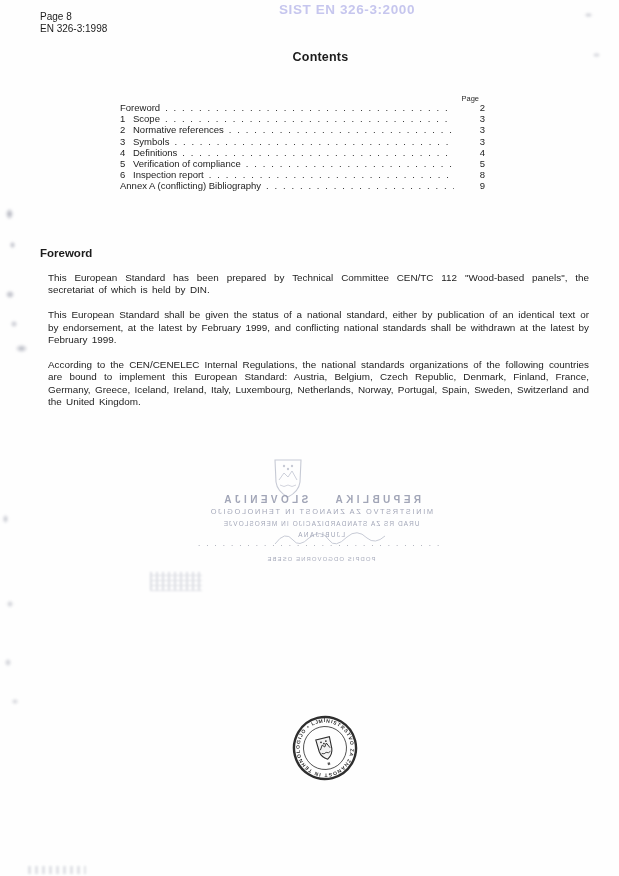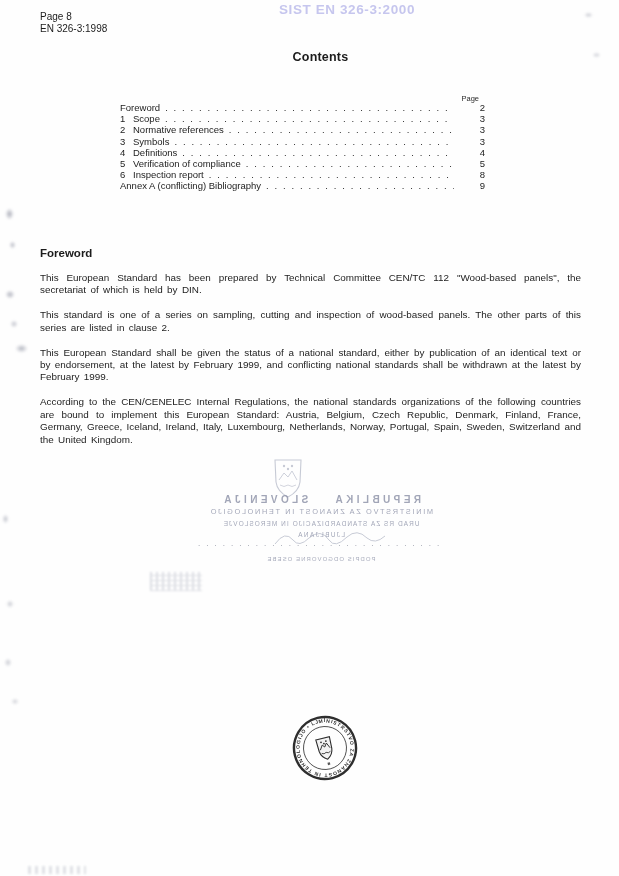--- a/index.html
+++ b/index.html
@@ -27,21 +27,21 @@
   .toc-num:empty{width:0;}
   .toc-label{white-space:nowrap;}
   .toc-dots{flex:1;overflow:hidden;white-space:nowrap;margin:0 7px 0 5px;color:#242424;}
   .toc-dots::after{
     content:". . . . . . . . . . . . . . . . . . . . . . . . . . . . . . . . . . . . . . . . . . . . . . . . . . . . . . . . . . . . . . . . . . . . . .";
     font-size:9.5px;letter-spacing:1.6px;
   }
   .toc-page{width:24px;text-align:right;}
   
   .foreword-title{position:absolute;top:247px;left:40px;font-size:11.5px;font-weight:bold;}
-  .foreword-body{position:absolute;top:272px;left:40px;width:541px;}
+  .foreword-body{position:absolute;top:272px;left:48px;width:541px;}
   .foreword-body p{
     margin:0 0 12.5px 0;font-size:9.9px;line-height:12.4px;
     text-align:justify;word-spacing:1.6px;
   }
   
   .stamp-shield{position:absolute;left:271px;top:458px;opacity:.55;filter:blur(.4px);}
   .stamp-text{
     position:absolute;left:190px;top:494px;width:262px;text-align:center;
     transform:scaleX(-1);color:#8b90a6;opacity:.8;filter:blur(.45px);
     white-space:nowrap;
@@ -136,21 +136,20 @@
       <span class="toc-num"></span>
         <span class="toc-label">Annex A (conflicting) Bibliography</span>
         <span class="toc-dots"></span>
         <span class="toc-page">9</span>
     </div>
   </div>
 
   <div class="foreword-title">Foreword</div>
   <div class="foreword-body">
     <p>This European Standard has been prepared by Technical Committee CEN/TC 112 "Wood-based panels", the secretariat of which is held by DIN.</p>
-    <p>This standard is one of a series on sampling, cutting and inspection of wood-based panels. The other parts of this series are listed in clause 2.</p>
     <p>This European Standard shall be given the status of a national standard, either by publication of an identical text or by endorsement, at the latest by February 1999, and conflicting national standards shall be withdrawn at the latest by February 1999.</p>
     <p>According to the CEN/CENELEC Internal Regulations, the national standards organizations of the following countries are bound to implement this European Standard: Austria, Belgium, Czech Republic, Denmark, Finland, France, Germany, Greece, Iceland, Ireland, Italy, Luxembourg, Netherlands, Norway, Portugal, Spain, Sweden, Switzerland and the United Kingdom.</p>
   </div>
 
   <svg class="stamp-shield" width="34" height="40" viewBox="0 0 34 40">
     <path d="M4 2 L30 2 L29 24 C28 32 23 36 17 39 C11 36 6 32 5 24 Z" fill="none" stroke="#9aa0b4" stroke-width="1.1"></path>
     <path d="M8 22 L13 15 L17 19 L21 13 L26 22" fill="none" stroke="#9aa0b4" stroke-width="0.9"></path>
     <path d="M9 27 q4 3 8 0 q4 3 8 0" fill="none" stroke="#9aa0b4" stroke-width="0.8"></path>
     <circle cx="13" cy="8" r="1.2" fill="#9aa0b4"></circle>
     <circle cx="21" cy="8" r="1.2" fill="#9aa0b4"></circle>

